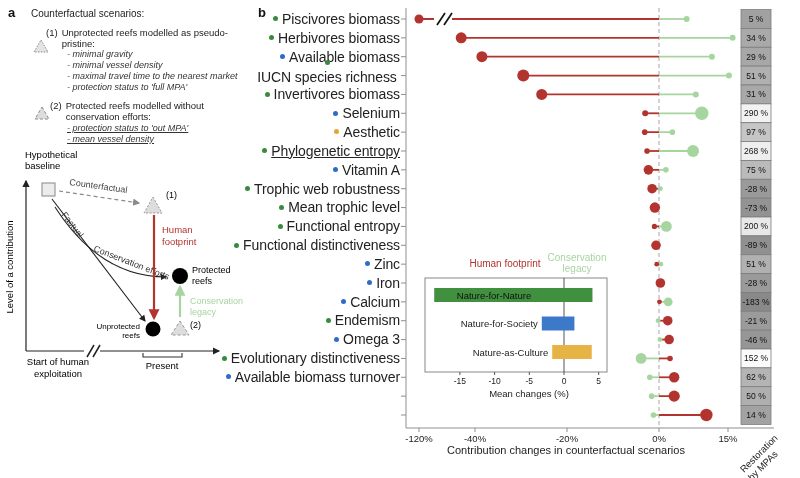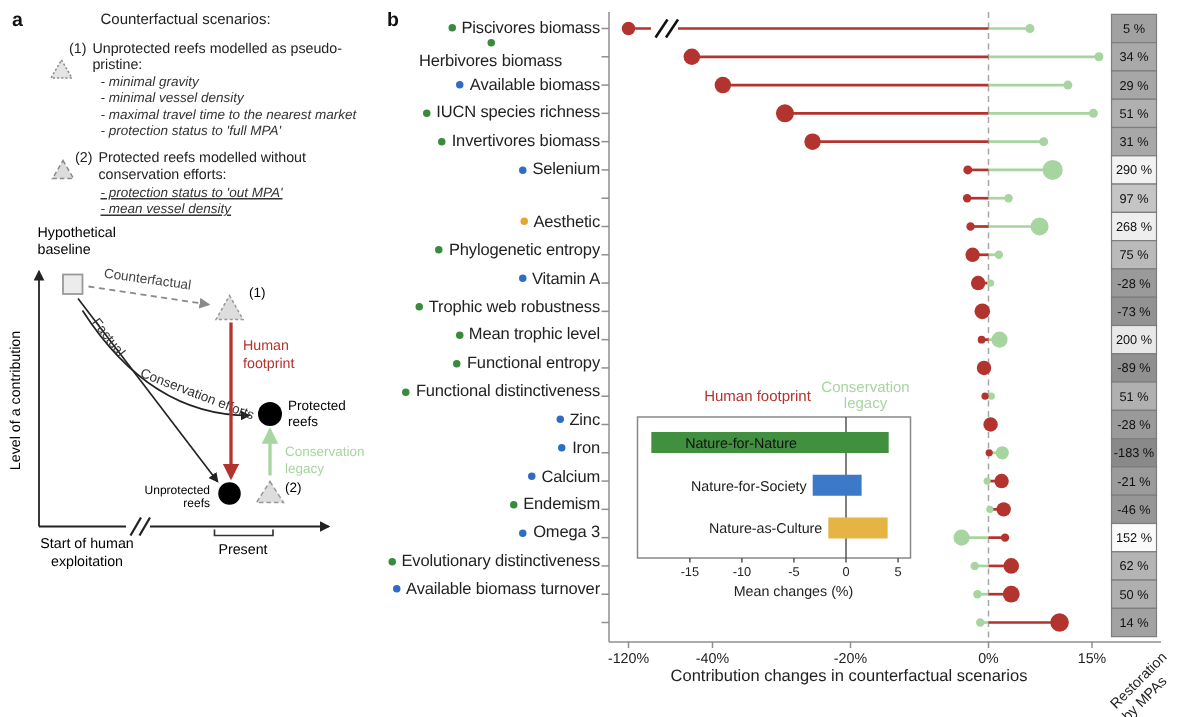--- a/index.html
+++ b/index.html
@@ -1,25 +1,25 @@
 <!DOCTYPE html>
 <html><head>
 <meta charset="utf-8">
 <style>
   html,body{margin:0;padding:0;background:#fff;}
   .page{position:relative;width:800px;height:478px;background:#fff;overflow:hidden;
         font-family:"Liberation Sans","DejaVu Sans",sans-serif;color:#222;}
   .abs{position:absolute;}
   .panel-label{font-size:13px;font-weight:bold;color:#111;}
-  .small{font-size:10px;margin-left:36px;}
+  .small{font-size:10px;}
   .scen{display:flex;gap:4px;font-size:9.5px;line-height:11px;color:#222;}
   .bullets{font-size:9px;font-style:italic;line-height:11px;color:#333;}
   .lrow{display:flex;align-items:center;justify-content:flex-end;gap:4px;}
   .ldot{width:5px;height:5px;border-radius:50%;flex:0 0 auto;}
-  .ltext{font-size:11px;color:#222;white-space:nowrap;letter-spacing:-0.1px;}
+  .ltext{font-size:14px;color:#222;white-space:nowrap;letter-spacing:-0.1px;}
   svg text{font-family:"Liberation Sans","DejaVu Sans",sans-serif;}
 </style>
 </head>
 <body>
 
 <div class="page">
 
   <div class="abs panel-label" style="left:8px;top:5px;">a</div>
   <div class="abs small" style="left:31px;top:8px;">Counterfactual scenarios:</div>
 
@@ -120,45 +120,45 @@
     <text x="58" y="232" text-anchor="middle" font-size="9.5">exploitation</text>
   </svg>
 
   <div class="abs panel-label" style="left:258px;top:5px;">b</div>
 
   <div id="labels" class="abs" style="left:254px;top:9.5px;width:146px;">
       <div class="lrow" style="height: 18.857px;">
         <span class="ldot" style="background: rgb(58, 138, 61);"></span>
         <span class="ltext">Piscivores biomass</span>
       </div>
+      <div class="lrow" style="height: 18.857px;">
+        <span class="ldot" style="background: rgb(58, 138, 61);"></span>
+        <span class="ltext">Herbivores biomass</span>
+      </div>
+      <div class="lrow" style="height: 18.857px;">
+        <span class="ldot" style="background: rgb(47, 108, 198);"></span>
+        <span class="ltext">Available biomass</span>
+      </div>
       <div class="lrow" style="height: 18.857px; flex-direction: column;">
         <span class="ldot" style="background: rgb(58, 138, 61);"></span>
-        <span class="ltext">Herbivores biomass</span>
-      </div>
-      <div class="lrow" style="height: 18.857px;">
-        <span class="ldot" style="background: rgb(47, 108, 198);"></span>
-        <span class="ltext">Available biomass</span>
-      </div>
-      <div class="lrow" style="height: 18.857px;">
-        <span class="ldot" style="background: rgb(58, 138, 61);"></span>
         <span class="ltext">IUCN species richness</span>
       </div>
       <div class="lrow" style="height: 18.857px;">
         <span class="ldot" style="background: rgb(58, 138, 61);"></span>
         <span class="ltext">Invertivores biomass</span>
       </div>
       <div class="lrow" style="height: 18.857px; justify-content: flex-end;">
         <span class="ldot" style="background: rgb(47, 108, 198);"></span>
         <span class="ltext">Selenium</span>
       </div>
-      <div class="lrow" style="height: 18.857px; margin-top: 16px;">
+      <div class="lrow" style="height: 18.857px;">
         <span class="ldot" style="background: rgb(226, 167, 46);"></span>
         <span class="ltext">Aesthetic</span>
       </div>
-      <div class="lrow" style="height: 18.857px;">
+      <div class="lrow" style="height: 18.857px; text-decoration: underline;">
         <span class="ldot" style="background: rgb(58, 138, 61);"></span>
         <span class="ltext">Phylogenetic entropy</span>
       </div>
       <div class="lrow" style="height: 18.857px;">
         <span class="ldot" style="background: rgb(47, 108, 198);"></span>
         <span class="ltext">Vitamin A</span>
       </div>
       <div class="lrow" style="height: 18.857px;">
         <span class="ldot" style="background: rgb(58, 138, 61);"></span>
         <span class="ltext">Trophic web robustness</span>

